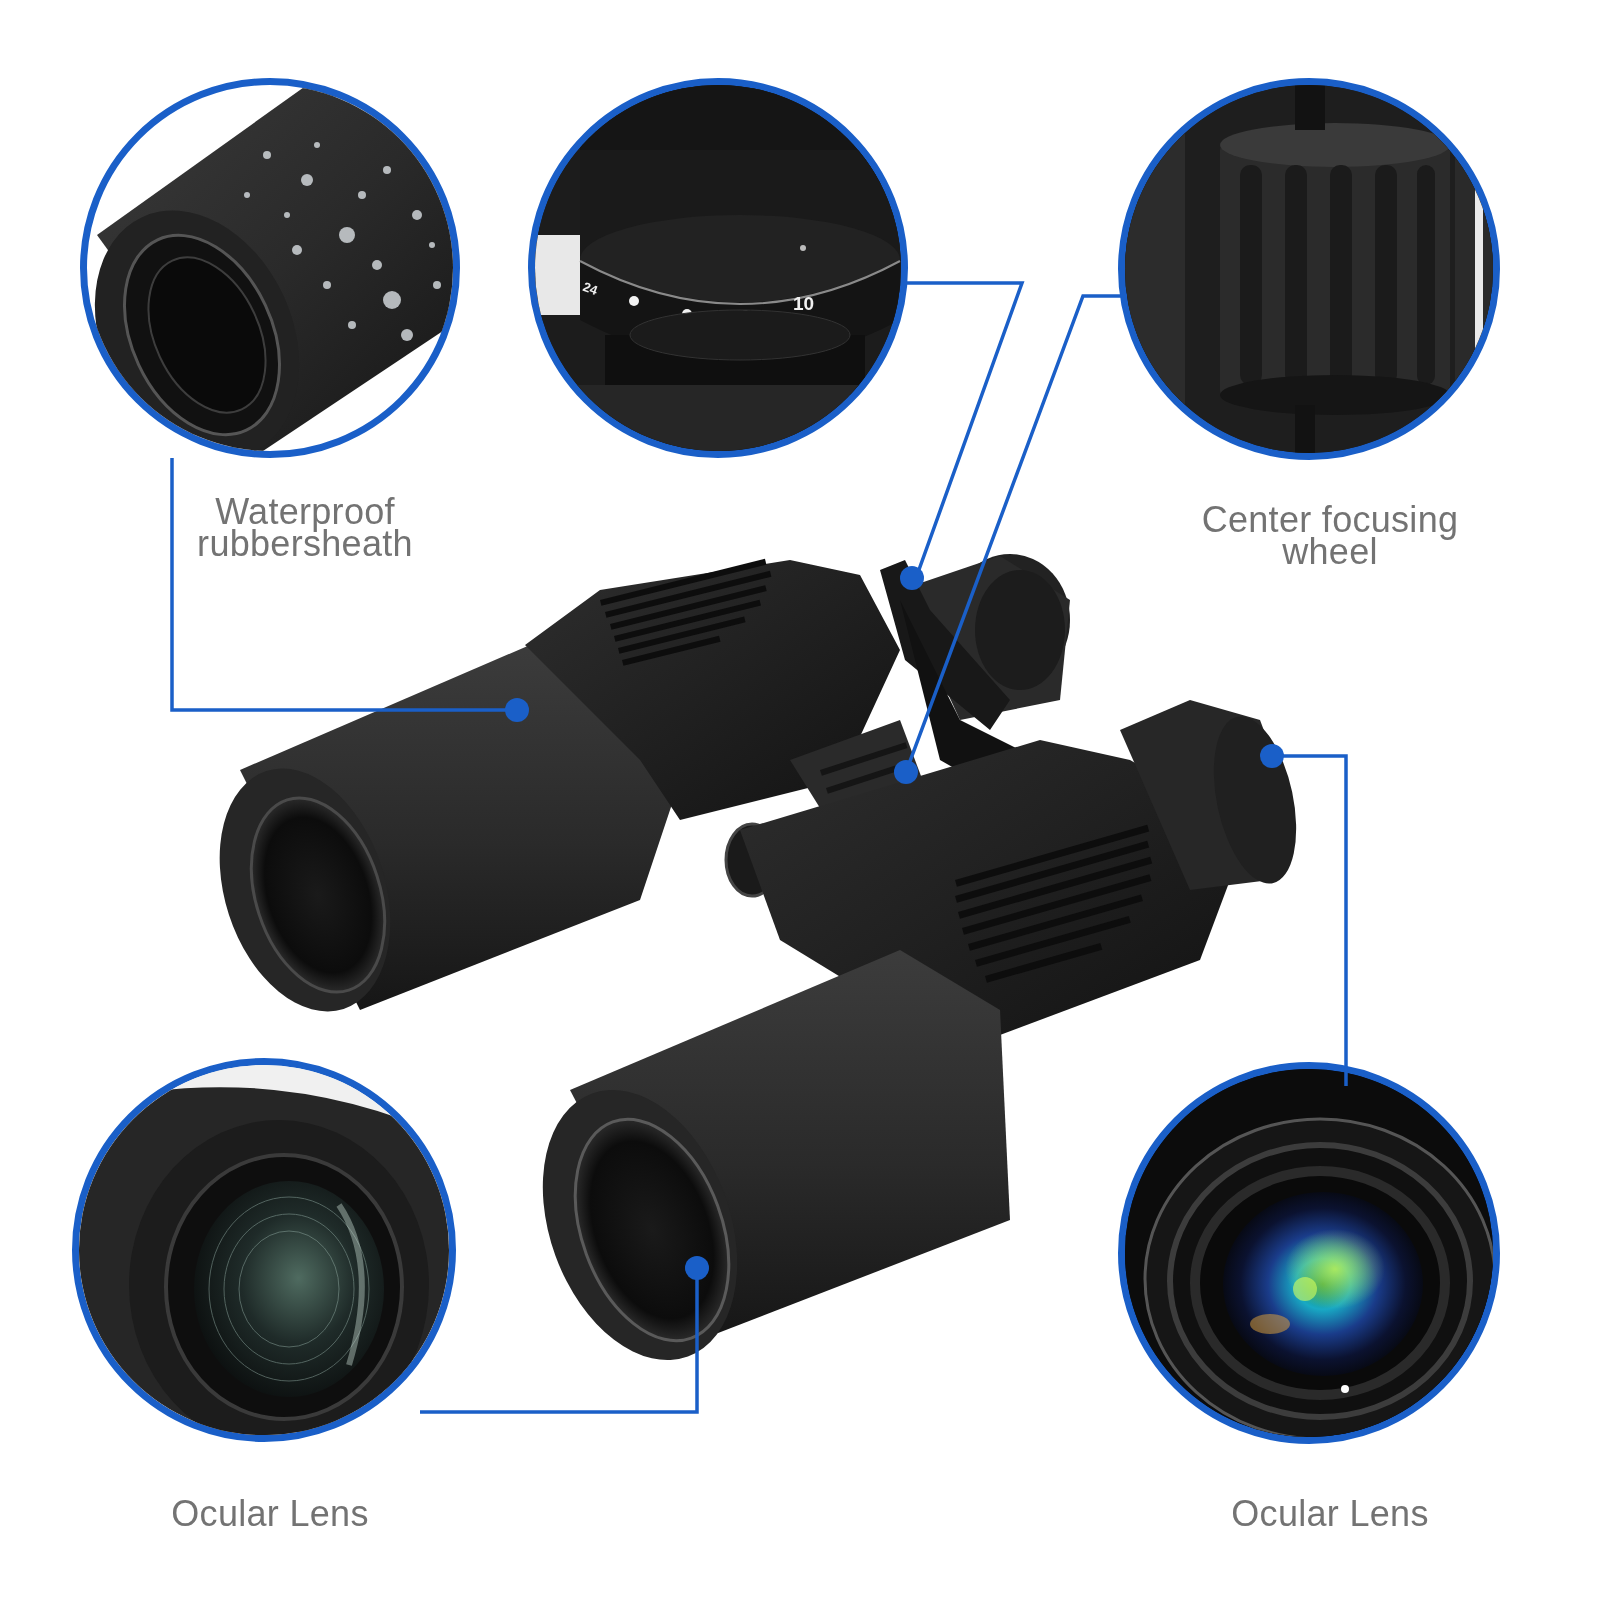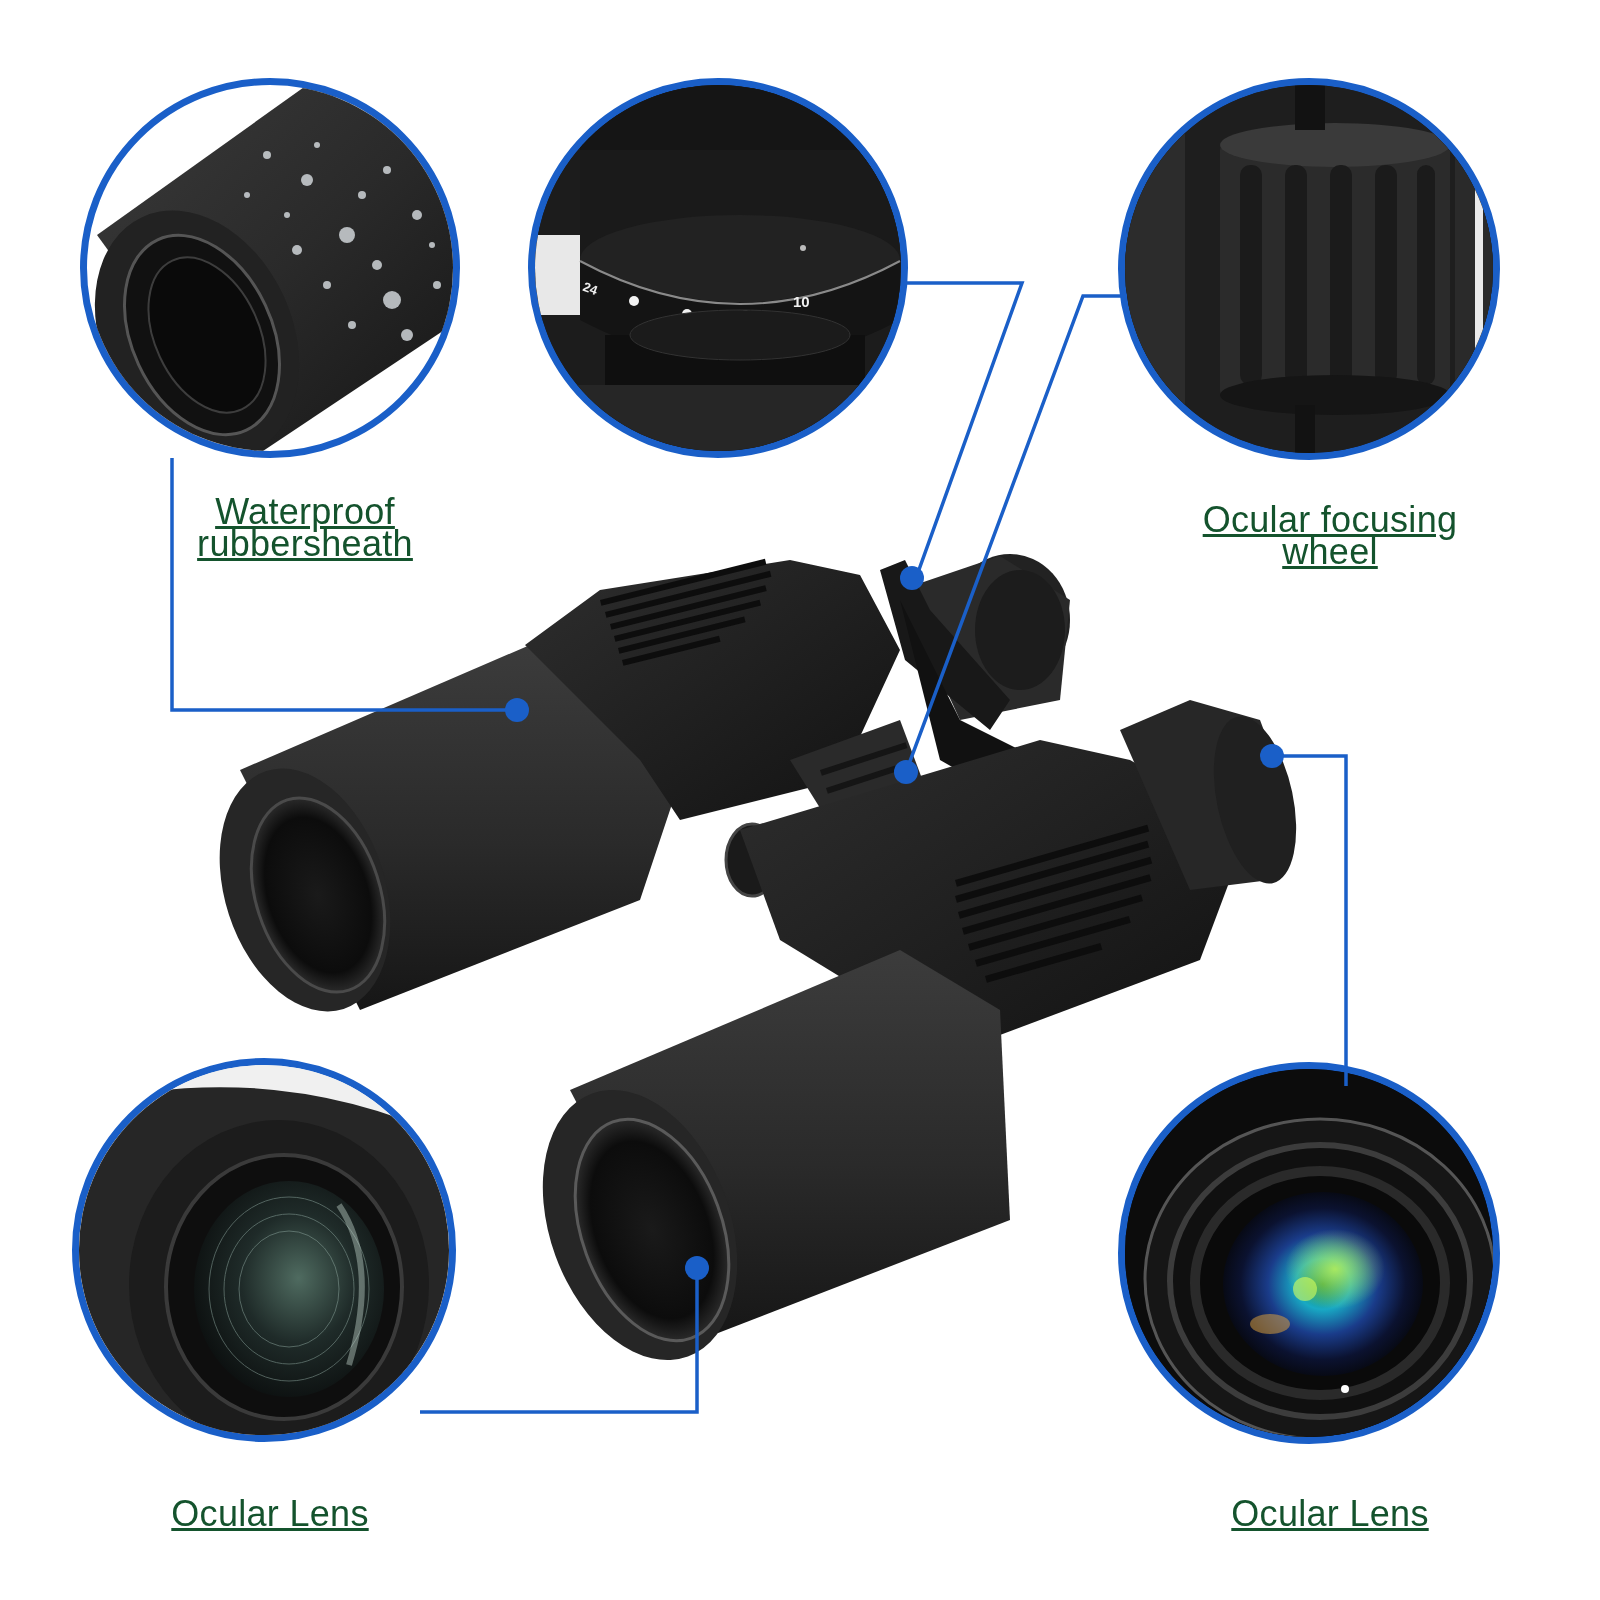--- a/index.html
+++ b/index.html
@@ -2,24 +2,24 @@
 <html><head>
 <meta charset="utf-8">
 <style>
   html, body { margin: 0; padding: 0; background: #ffffff; }
   body { width: 1600px; height: 1600px; position: relative; overflow: hidden;
          font-family: "Liberation Sans", "DejaVu Sans", sans-serif; color: #2b2b2b; }
   .stage { position: absolute; left: 0; top: 0; width: 1600px; height: 1600px; }
   .detail-circle { position: absolute; border-radius: 50%; border: 7px solid #1a5fc8;
                    overflow: hidden; box-sizing: border-box; background: #1b1b1b; }
   .label { position: absolute; text-align: center; font-size: 36px; line-height: 32px;
-           color: #14532d; letter-spacing: 0.3px; text-decoration: underline; }
+           color: #737373; letter-spacing: 0.3px; }
   .label .line { display: block; }
   svg.overlay { position: absolute; left: 0; top: 0; width: 1600px; height: 1600px; pointer-events: none; }
-  .zoom-num { position: absolute; color: #f0f0f0; font-weight: bold; font-size: 15px; }
+  .zoom-num { position: absolute; color: #f0f0f0; font-weight: bold; font-size: 19px; }
 </style>
 </head>
 <body>
 
 <div class="stage">
 
   <div class="detail-circle" style="left:80px; top:78px; width:380px; height:380px; background:#fff;">
     <svg width="380" height="380" viewBox="0 0 380 380">
       <defs>
         <linearGradient id="tubeG" x1="0" y1="0" x2="1" y2="1">
@@ -234,21 +234,21 @@
     </g>
   </svg>
 
   <div class="label" style="left:170px; top:496px; width:270px;">
     <span class="line">Waterproof</span>
     <span class="line">rubbersheath</span>
   </div>
 
 
   <div class="label" style="left:1180px; top:504px; width:300px;">
-    <span class="line">Ocular focusing</span>
+    <span class="line">Center focusing</span>
     <span class="line">wheel</span>
   </div>
 
   <div class="label" style="left:150px; top:1498px; width:240px;">
     <span class="line">Ocular Lens</span>
   </div>
 
   <div class="label" style="left:1210px; top:1498px; width:240px;">
     <span class="line">Ocular Lens</span>
   </div>

